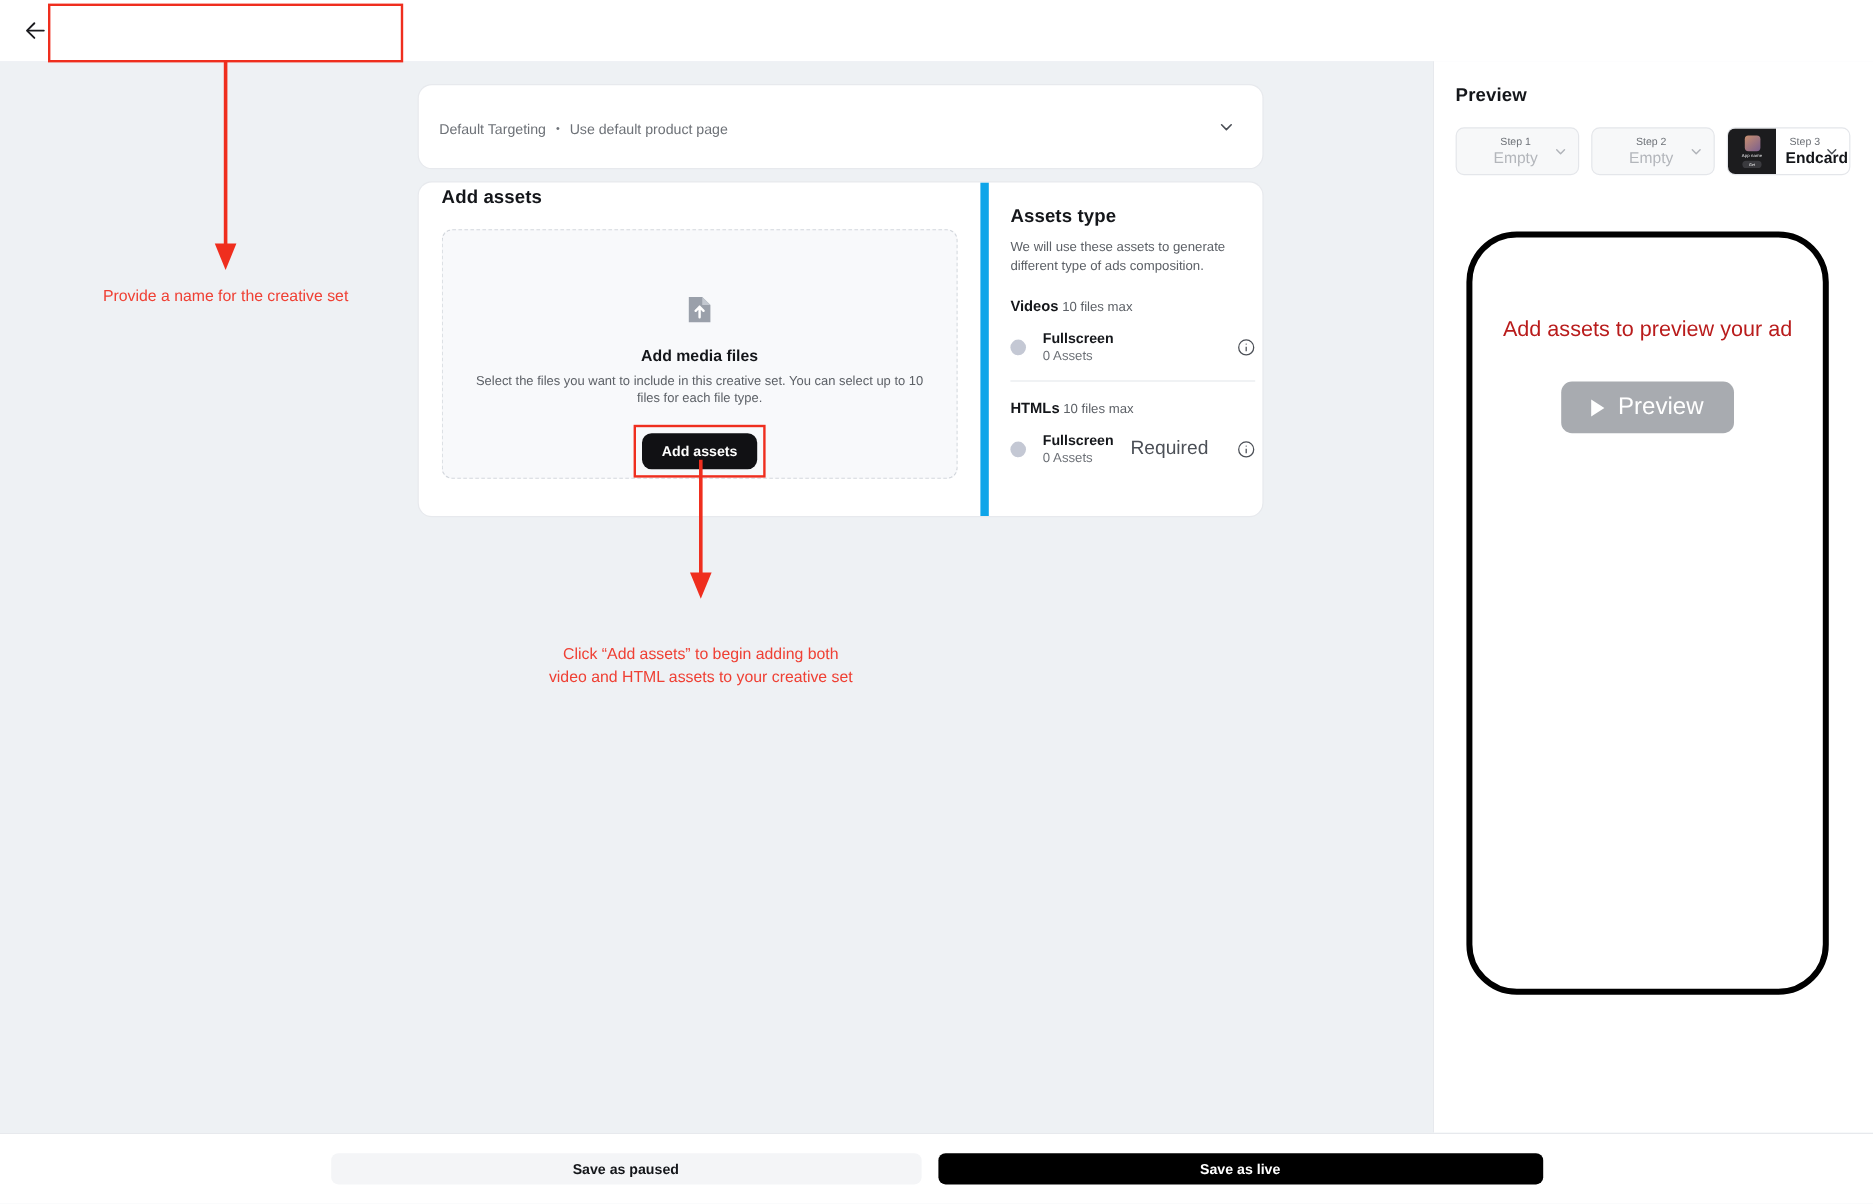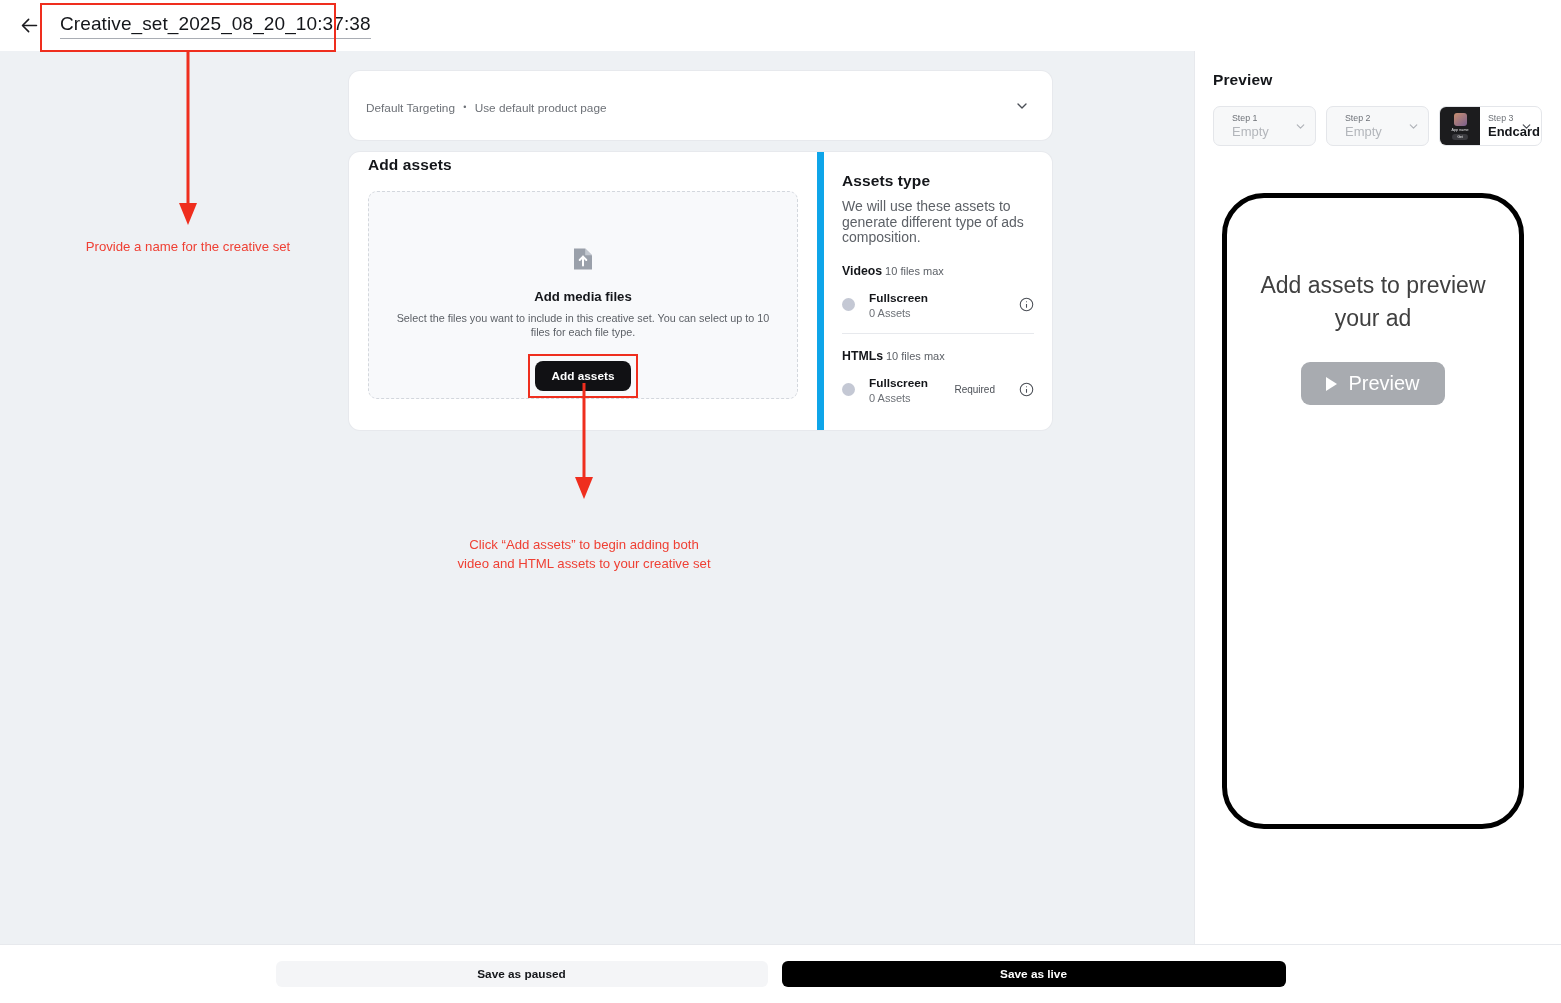--- a/index.html
+++ b/index.html
@@ -138,42 +138,42 @@
     flex: 1 1 auto;
     border-left: 7px solid #0ea5e9;
     padding: 20px 18px 0 18px;
   }
   .assets-right h2 {
     font-size: 15.5px; font-weight: 700; color: #14161a;
     letter-spacing: .1px;
   }
   .at-desc {
     margin-top: 9px;
-    font-size: 14px; color: #5d6167; line-height: 15.5px;
+    font-size: 11px; color: #5d6167; line-height: 15.5px;
   }
   .at-group { margin-top: 18px; }
   .at-group.divided {
     border-top: 1px solid #e7e9ed;
     margin-top: 14px; padding-top: 15px;
   }
   .at-grouptitle { font-size: 12.3px; color: #14161a; }
   .at-grouptitle b { font-weight: 700; }
   .at-grouptitle span { font-weight: 400; color: #5d6167; font-size: 11px; margin-left: 3px; }
   .at-row {
     margin-top: 13px;
     display: flex; align-items: center; gap: 14px;
   }
   .at-dot {
     width: 13px; height: 13px; border-radius: 50%;
     background: #c4c8d4; flex: 0 0 auto;
   }
   .at-label { flex: 1 1 auto; }
   .at-name { font-size: 11.8px; font-weight: 700; color: #14161a; }
   .at-count { font-size: 11px; color: #6d7177; margin-top: 2px; }
-  .at-required { font-size: 10px; color: #4c5057; margin-right: 10px; }
+  .at-required { font-size: 16px; color: #4c5057; margin-right: 10px; }
   .info-ico { width: 15px; height: 15px; flex: 0 0 auto; color: #4c5057; cursor: pointer; }
 
   
   .ann-box-title {
     position: absolute; left: 40px; top: 3px;
     width: 296px; height: 49px;
     border: 2.5px solid #ef2e1e;
     pointer-events: none;
   }
   .ann-text {
@@ -226,42 +226,41 @@
   .thumb-icon {
     width: 13px; height: 13px; border-radius: 3px;
     background: linear-gradient(140deg,#c98f6f,#7a5f8e);
   }
   .thumb-appname { font-size: 3.6px; color: #e7e7ea; letter-spacing: .1px; }
   .thumb-get {
     font-size: 3.2px; color: #ffffff;
     background: #3a3a3e; border-radius: 4px;
     padding: 1px 5px;
   }
-  .step-txt { flex: 1 1 auto; padding-left: 8px; min-width: 0; }
+  .step-txt { flex: 1 1 auto; padding-left: 8px; min-width: 0; text-align: center; }
   .step-n { font-size: 8.8px; color: #6d7177; }
   .step-v { font-size: 13px; color: #b3b6bb; margin-top: 1px; }
   .step.filled .step-v { color: #14161a; font-weight: 700; }
   .step-chev { width: 13px; height: 13px; flex: 0 0 auto; color: #b0b3b9; }
   .step.filled .step-chev { color: #4a4e55; }
 
   .phone {
     position: absolute; left: 1222px; top: 193px;
     width: 302px; height: 636px;
     border: 5.5px solid #000000;
     border-radius: 42px;
     background: #ffffff;
     display: flex; flex-direction: column;
     align-items: center;
     padding-top: 60px;
   }
   .phone-msg {
     width: 250px; text-align: center;
-    font-size: 23px; color: #404040;
+    font-size: 18px; color: #b91c1c;
     line-height: 33px;
-    margin-top: 11px;
   }
   .btn-preview {
     margin-top: 27px;
     background: #a8abb0; color: #ffffff;
     border: none; border-radius: 9px;
     font-family: inherit;
     font-size: 20px;
     padding: 10px 25px;
     display: flex; align-items: center; gap: 11px;
     cursor: pointer;
@@ -296,23 +295,20 @@
 <body>
 
 <div class="app">
 
   <div class="header">
     <div class="back-arrow">
       <svg width="21" height="21" viewBox="0 0 24 24" fill="none" stroke="currentColor" stroke-width="1.8" stroke-linecap="round" stroke-linejoin="round">
         <line x1="20" y1="12" x2="5" y2="12"></line>
           <polyline points="11 19 4 12 11 5"></polyline>
       </svg>
-    </div>
-    <div class="title-wrap">
-      <div class="set-title">Creative_set_2025_08_20_10:37:38</div>
     </div>
   </div>
 
   <div class="body-area">
 
     <div class="card settings-card">
       <div class="settings-text">
         <div class="settings-sub">
           <span>Default Targeting</span>
           <span class="dot">•</span>

